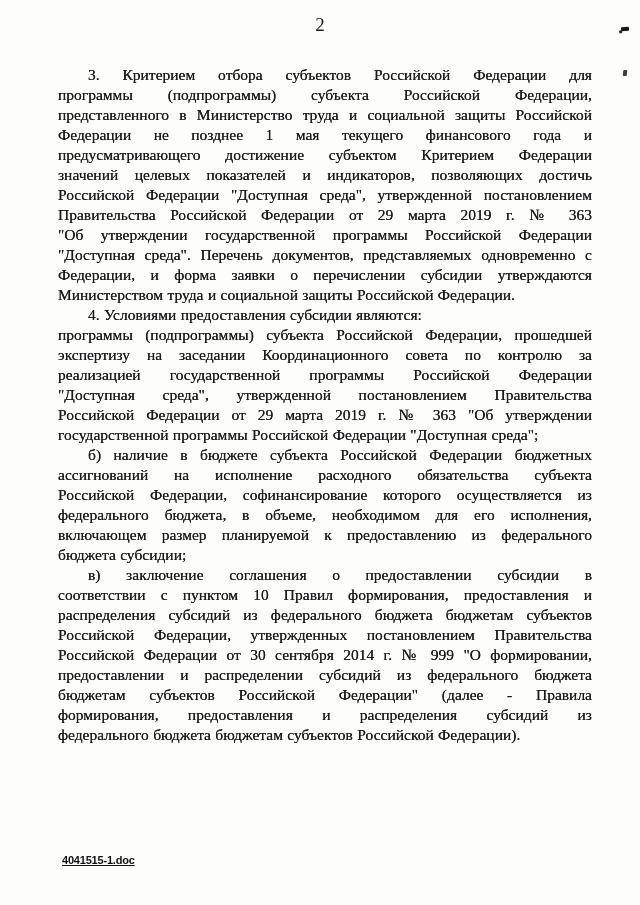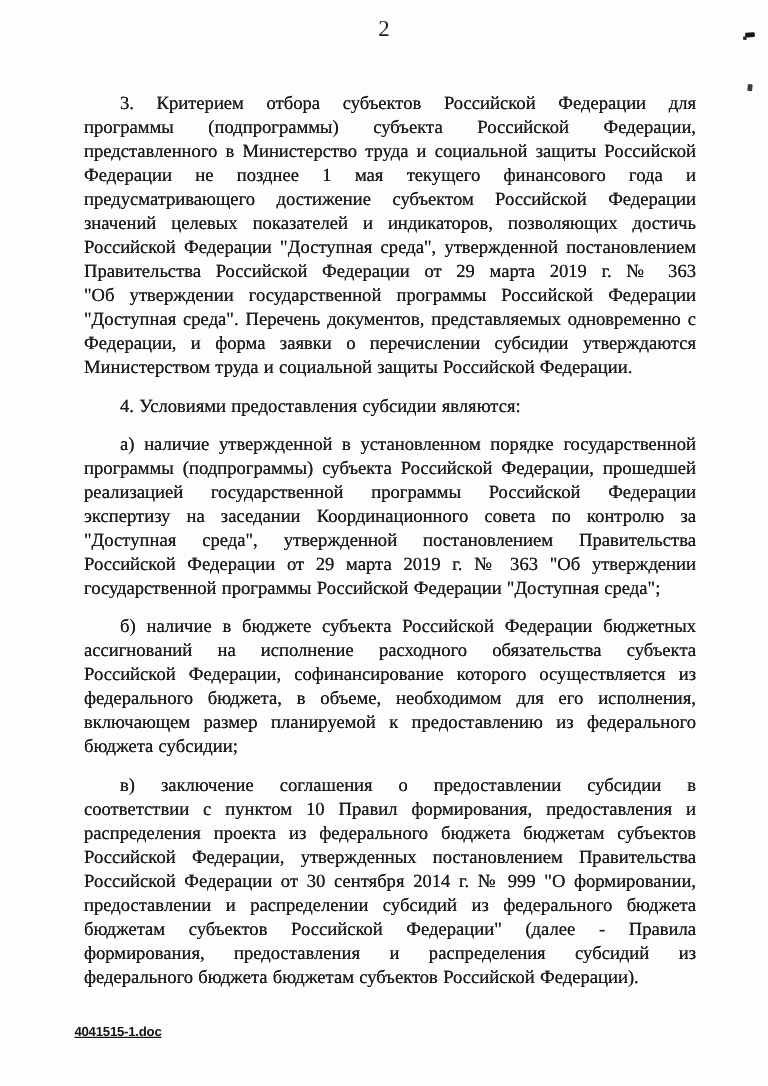--- a/index.html
+++ b/index.html
@@ -19,21 +19,21 @@
     line-height: 22px;
     color: #1c1c1c;
   }
   .doc-body {
     position: absolute;
     left: 58px; top: 65px; width: 534px;
     font-size: 15.5px;
     line-height: 20px;
     text-shadow: 0 0 0.4px currentColor; 
   }
-  .paragraph { margin: 12px; }
+  .paragraph { margin: 0; }
   .line {
     text-align: justify;
     text-align-last: justify;
     height: 20px;
     white-space: normal;
     word-spacing: 0.5px;
   }
   .line.first { text-indent: 30px; }
   .line.last  { text-align-last: left; }
   .footer-filename {
@@ -58,53 +58,52 @@
 <body>
 
 <div class="page-number">2</div>
 
 <div class="doc-body">
     <div class="paragraph">
       <div class="line first">3. Критерием отбора субъектов Российской Федерации для</div>
       <div class="line">программы (подпрограммы) субъекта Российской Федерации,</div>
       <div class="line">представленного в Министерство труда и социальной защиты Российской</div>
       <div class="line">Федерации не позднее 1 мая текущего финансового года и</div>
-      <div class="line">предусматривающего достижение субъектом Российской Федерации</div>
+      <div class="line">предусматривающего достижение субъектом Критерием Федерации</div>
       <div class="line">значений целевых показателей и индикаторов, позволяющих достичь</div>
       <div class="line">Российской Федерации "Доступная среда", утвержденной постановлением</div>
       <div class="line">Правительства Российской Федерации от 29 марта 2019 г. № 363</div>
       <div class="line">"Об утверждении государственной программы Российской Федерации</div>
       <div class="line">"Доступная среда". Перечень документов, представляемых одновременно с</div>
       <div class="line">Федерации, и форма заявки о перечислении субсидии утверждаются</div>
       <div class="line last">Министерством труда и социальной защиты Российской Федерации.</div>
     </div>
     <div class="paragraph">
       <div class="line first last">4. Условиями предоставления субсидии являются:</div>
     </div>
     <div class="paragraph">
-      <div class="line first">а) наличие утвержденной в установленном порядке государственной</div>
       <div class="line">программы (подпрограммы) субъекта Российской Федерации, прошедшей</div>
+      <div class="line">экспертизу на заседании Координационного совета по контролю за</div>
       <div class="line">реализацией государственной программы Российской Федерации</div>
-      <div class="line">экспертизу на заседании Координационного совета по контролю за</div>
       <div class="line">"Доступная среда", утвержденной постановлением Правительства</div>
       <div class="line">Российской Федерации от 29 марта 2019 г. № 363 "Об утверждении</div>
       <div class="line last">государственной программы Российской Федерации "Доступная среда";</div>
     </div>
     <div class="paragraph">
       <div class="line first">б) наличие в бюджете субъекта Российской Федерации бюджетных</div>
       <div class="line">ассигнований на исполнение расходного обязательства субъекта</div>
       <div class="line">Российской Федерации, софинансирование которого осуществляется из</div>
       <div class="line">федерального бюджета, в объеме, необходимом для его исполнения,</div>
       <div class="line">включающем размер планируемой к предоставлению из федерального</div>
       <div class="line last">бюджета субсидии;</div>
     </div>
     <div class="paragraph">
       <div class="line first">в) заключение соглашения о предоставлении субсидии в</div>
       <div class="line">соответствии с пунктом 10 Правил формирования, предоставления и</div>
-      <div class="line">распределения проекта из федерального бюджета бюджетам субъектов</div>
+      <div class="line">распределения субсидий из федерального бюджета бюджетам субъектов</div>
       <div class="line">Российской Федерации, утвержденных постановлением Правительства</div>
       <div class="line">Российской Федерации от 30 сентября 2014 г. № 999 "О формировании,</div>
       <div class="line">предоставлении и распределении субсидий из федерального бюджета</div>
       <div class="line">бюджетам субъектов Российской Федерации" (далее - Правила</div>
       <div class="line">формирования, предоставления и распределения субсидий из</div>
       <div class="line last">федерального бюджета бюджетам субъектов Российской Федерации).</div>
     </div>
   </div>
 
 <div class="footer-filename">4041515-1.doc</div>

